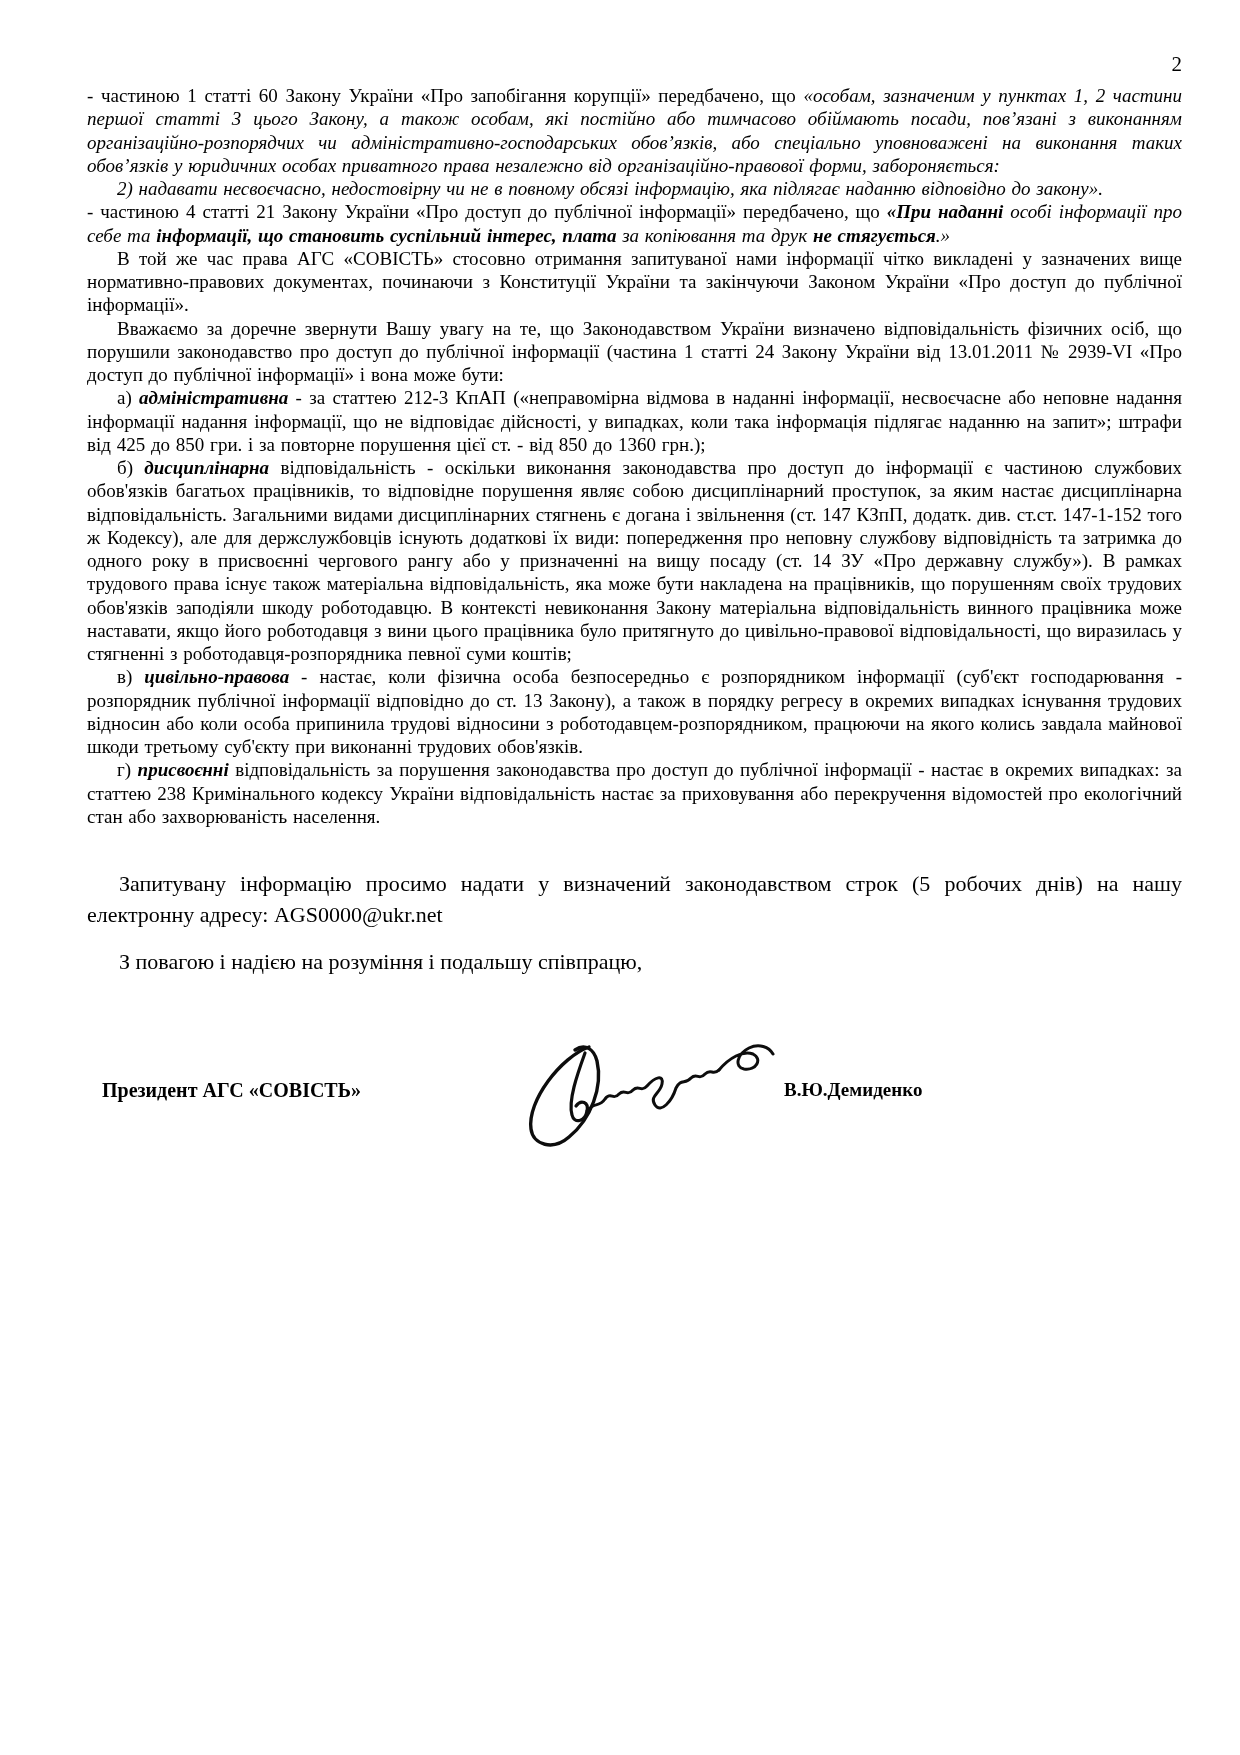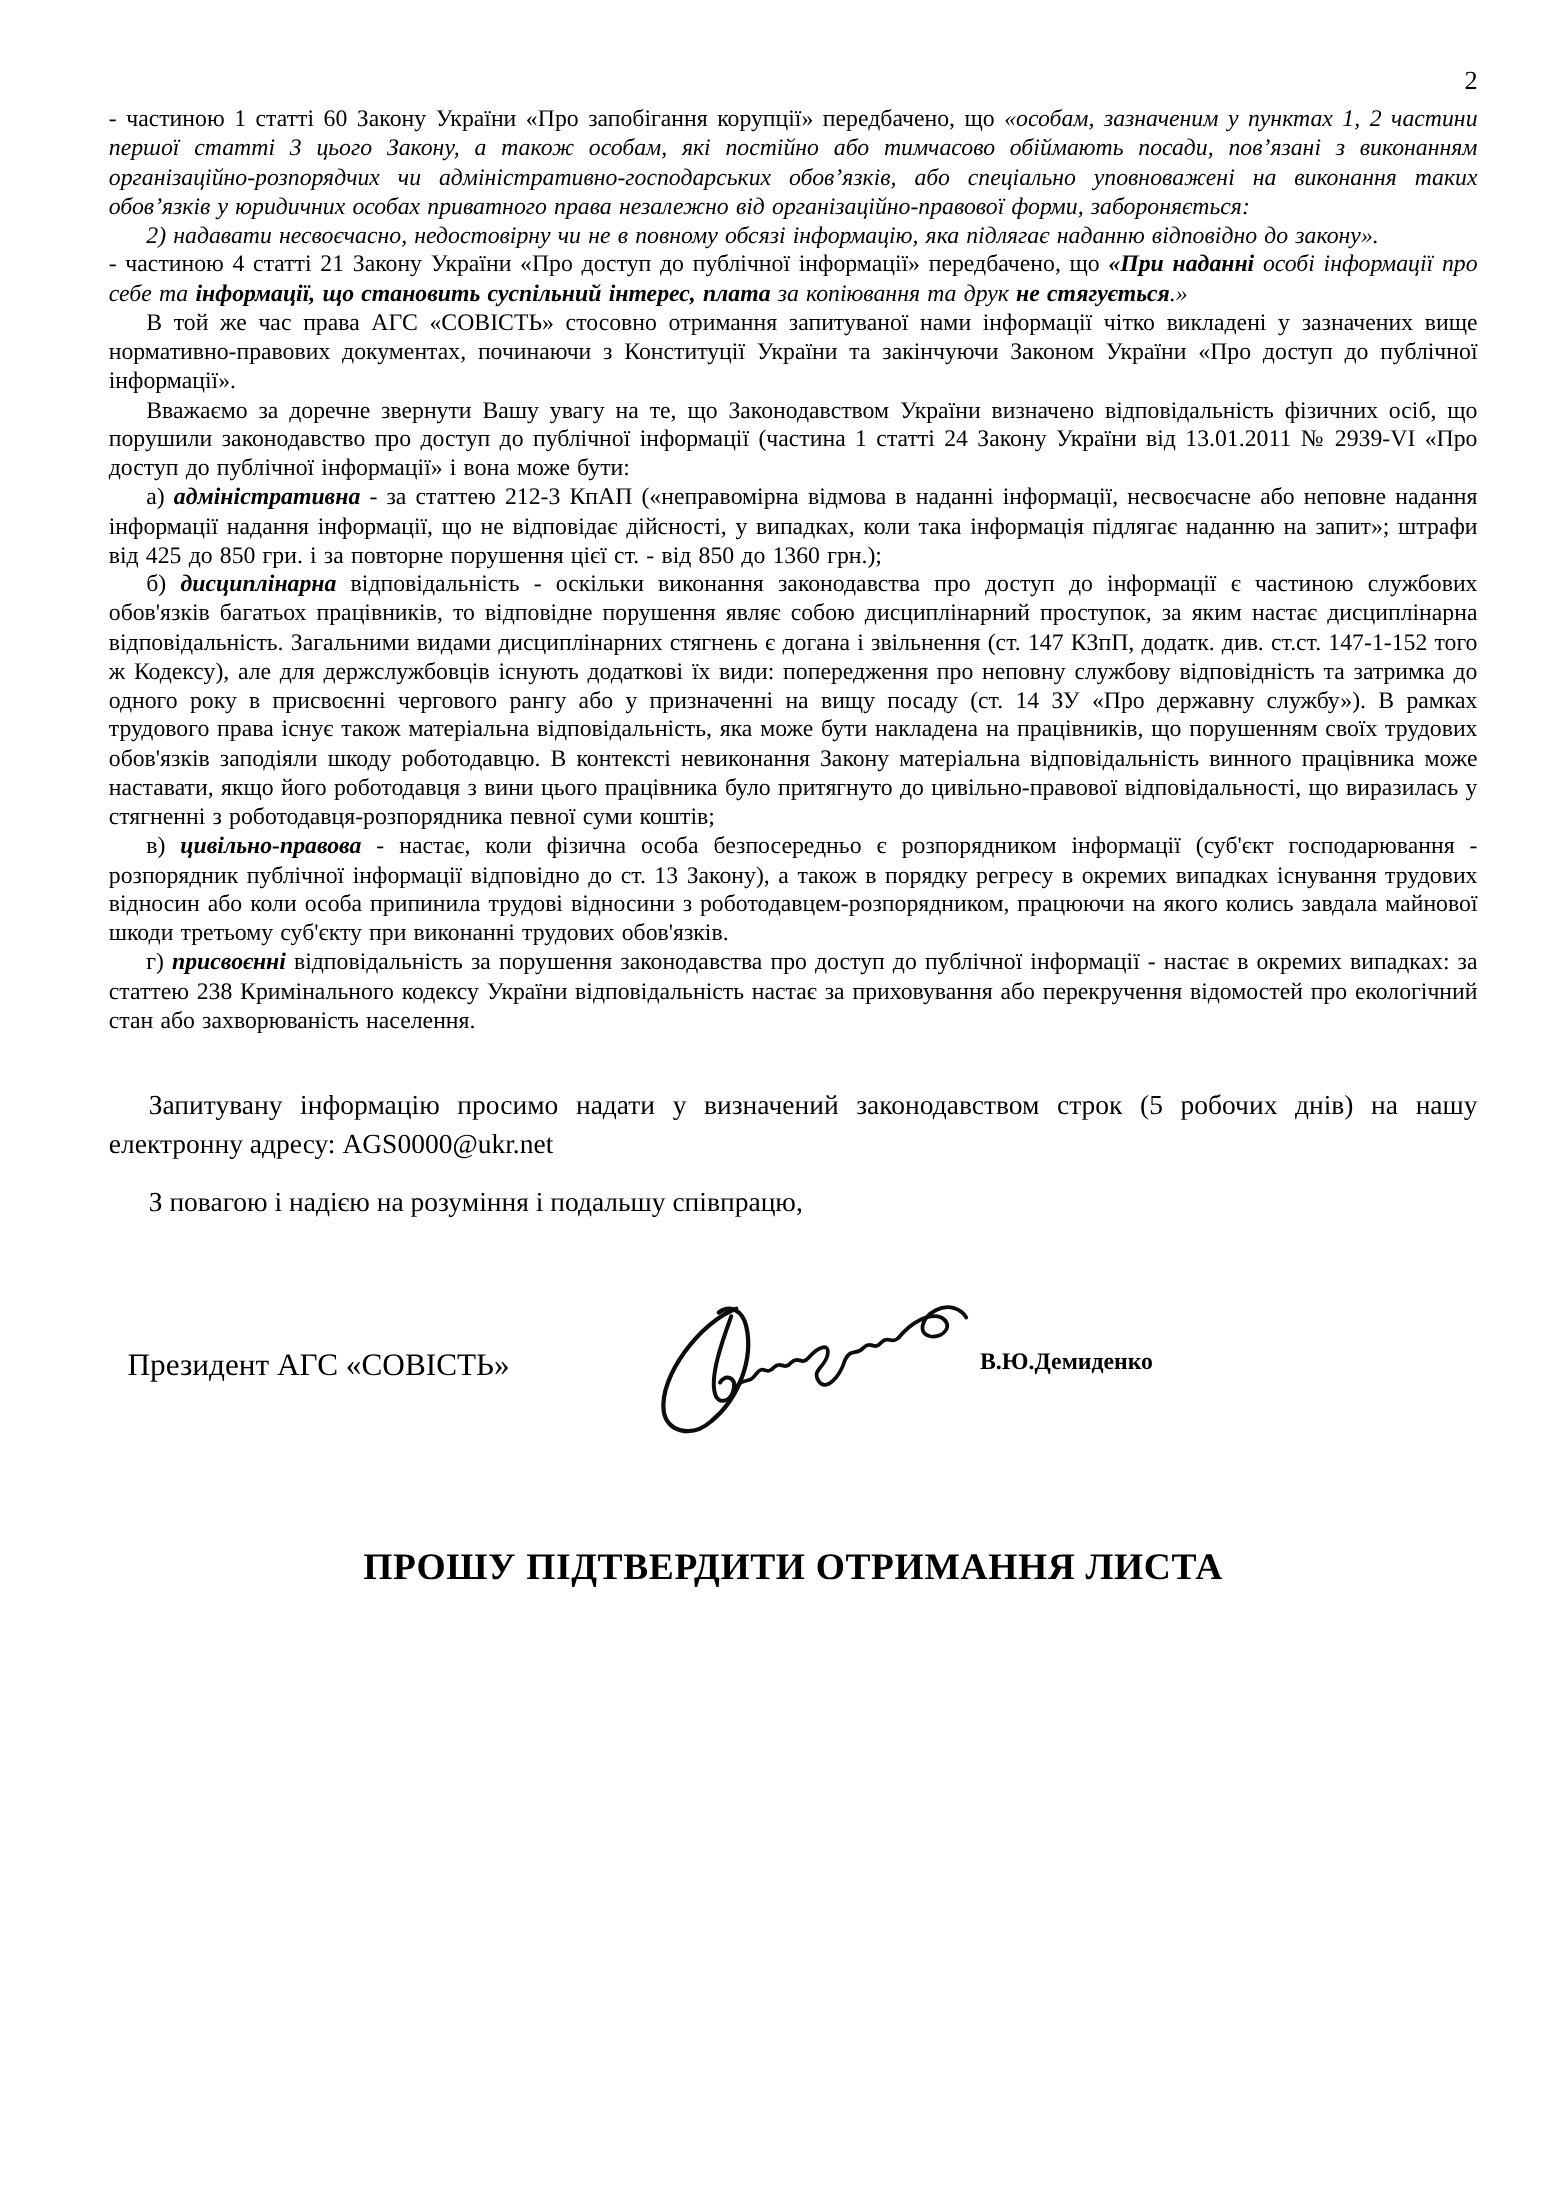--- a/index.html
+++ b/index.html
@@ -40,21 +40,21 @@
   }
   .closing.request{margin-top:40px;}
   .closing.regards{margin-top:16px;text-align:left;}
   .sig-row{
     position:relative;
     margin-top:66px;
     height:112px;
   }
   .sig-title{
     position:absolute;left:15px;top:36px;
-    font-size:25px;font-weight:normal;white-space:nowrap;
+    font-size:20px;font-weight:bold;white-space:nowrap;
   }
   .sig-name{
     position:absolute;left:697px;top:36px;
     font-size:19px;font-weight:bold;white-space:nowrap;
   }
   .sig-image{
     position:absolute;left:428px;top:-2px;
     width:262px;height:112px;display:block;
   }
   .sig-image svg{display:block;width:100%;height:100%;}
@@ -101,16 +101,15 @@
           <path stroke-width="3.2" d="M 70 12 C 62 34, 53 60, 57 74 C 59 83, 70 81, 72 70 C 74 61, 66 58, 61 65"></path>
 
           <path stroke-width="3.0" d="M 72 70 C 80 60, 84 67, 90 58 C 96 50, 98 60, 104 53 C 110 47, 112 56, 118 49 C 124 43, 126 52, 132 45 C 140 36, 149 33, 147 43 C 145 53, 134 55, 140 64 C 146 73, 157 60, 161 47 C 166 37, 170 44, 176 37 C 182 31, 184 40, 190 33 C 196 27, 198 35, 204 29"></path>
 
           <path stroke-width="3.0" d="M 204 29 C 214 17, 228 9, 238 13 C 248 18, 241 30, 229 28 C 219 26, 222 13, 234 7 C 244 2, 254 6, 258 13"></path>
         </svg>
       </span>
       <span class="sig-name">В.Ю.Демиденко</span>
     </div>
 
-    <div class="confirm-heading">ПРОШУ ПІДТВЕРДИТИ ОТРИМАННЯ ЛИСТА</div>
 
   </div>
 </div>
 
 </body></html>

